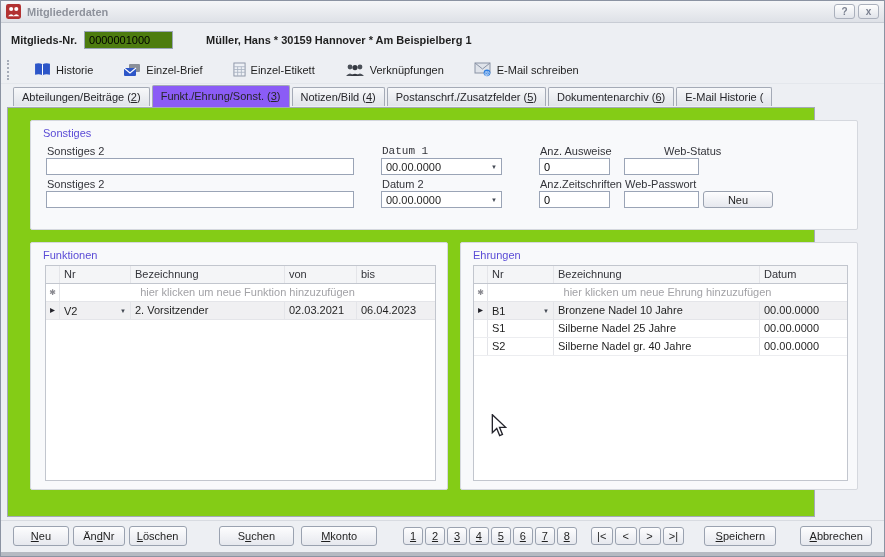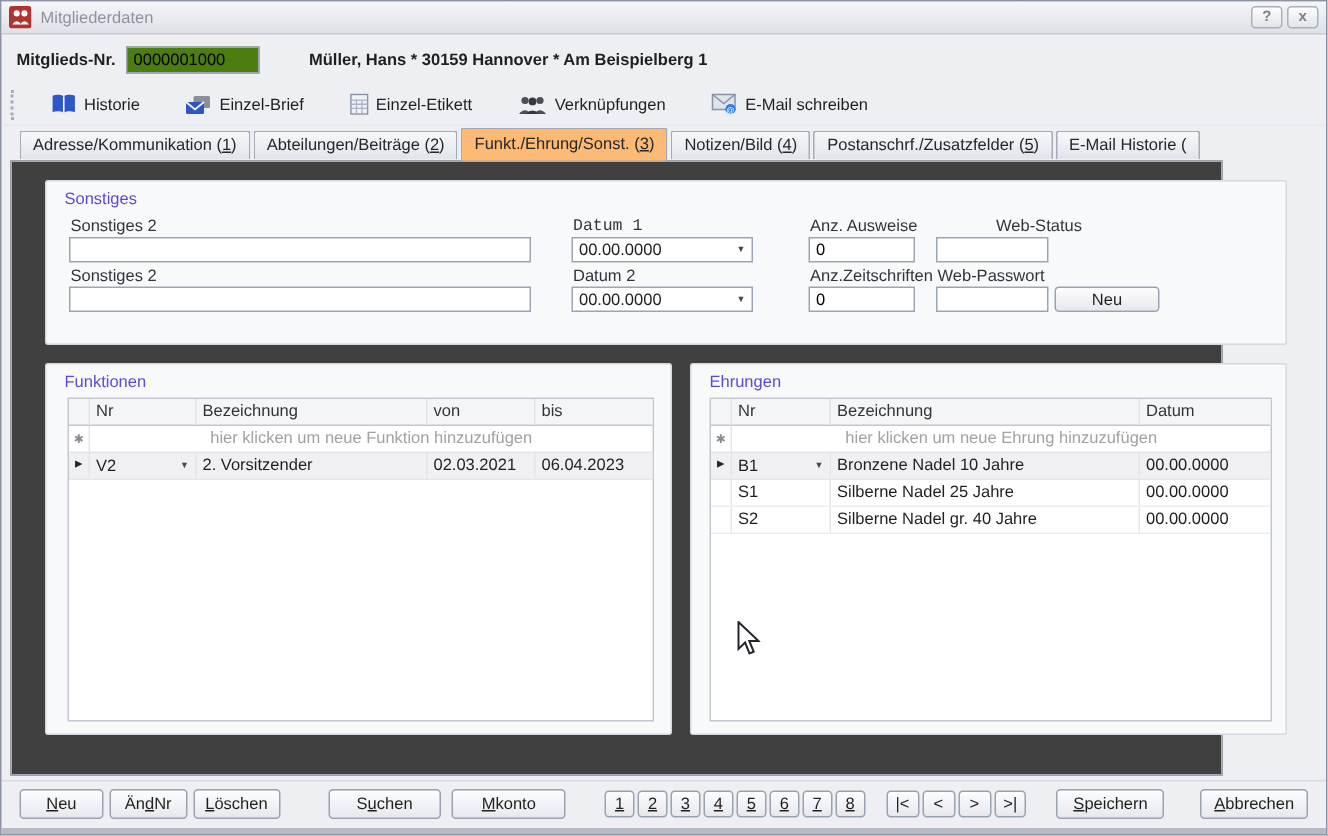--- a/index.html
+++ b/index.html
@@ -6,21 +6,21 @@
   html,body { width:885px; height:557px; background:#fff; }
   body { font-family:"Liberation Sans", sans-serif; font-size:11px; color:#1f1f1f; }
 
   .window { position:relative; width:885px; height:557px; background:#edeff3;
             border:1px solid #8b93a2; box-shadow:inset 0 -4px 0 #b6bac2; overflow:hidden; }
 
   
   .titlebar { height:22px; display:flex; align-items:center; padding:0 5px;
               background:linear-gradient(#f5f6f8,#dee1e7); border-bottom:1px solid #c8ccd4; }
   .app-icon { width:15px; height:15px; display:inline-block; }
-  .title { color:#8e929c; font-weight:normal; margin-left:6px; flex:1; }
+  .title { color:#8e929c; font-weight:bold; margin-left:6px; flex:1; }
   .tb-btn { width:21px; height:15px; margin-left:3px; border:1px solid #aab0bc; border-radius:3px;
             background:linear-gradient(#fefefe,#e1e4ea); display:flex; align-items:center;
             justify-content:center; color:#7a8090; font-weight:bold; font-size:10px; cursor:default; }
 
   
   .member-row { height:33px; display:flex; align-items:center; padding:0 10px; }
   .member-label { font-weight:bold; }
   .member-input { width:89px; height:18px; margin-left:7px; border:1px solid #9aa4b6; background:#4d7c0f;
                   padding:1px 4px; font:inherit; }
   .member-summary { font-weight:bold; margin-left:33px; }
@@ -30,26 +30,26 @@
              border-bottom:1px solid #e4e7ec;gap:15px; }
   .grip { width:4px; height:20px; border-left:2px dotted #a6acb8; margin-right:8px; }
   .tool-item { display:flex; align-items:center; gap:5px; margin-right:15px; cursor:default; }
   .tool-item svg { display:block; }
 
   
   .tabbar { display:flex; align-items:flex-end; padding-left:12px; height:22px; position:relative; z-index:2; }
   .tab { height:19px; padding:3px 8px 0; margin-right:2px; white-space:nowrap;
          background:linear-gradient(#f7f8fa,#e1e4ea); border:1px solid #a4aab6; border-bottom:none;
          border-radius:2px 2px 0 0; color:#26262a; cursor:default; }
-  .tab.active { height:22px; padding-top:4px; background:#fdba74; margin-bottom:-1px; z-index:3;text-align:center; }
+  .tab.active { height:22px; padding-top:4px; background:#8b5cf6; margin-bottom:-1px; z-index:3;text-align:center; }
   .tab u, .btn u { text-decoration:underline; }
 
   
   .content { position:absolute; left:6px; top:106px; width:808px; height:410px;
-             background:#404040; border:1px solid #a4aab6; }
+             background:#84cc16; border:1px solid #a4aab6; }
   .group { position:absolute; background:#f8f9fb; border:1px solid #d5d8de; border-radius:2px; }
   .group-title { position:absolute; left:12px; top:6px; color:#5a4bd6; }
   .flabel { position:absolute; color:#33343a; white-space:nowrap; }
   .tbox { position:absolute; height:17px; border:1px solid #9aa4b6; background:#fff;
           padding:1px 4px; font:inherit; }
   .combo { position:absolute; height:17px; border:1px solid #9aa4b6; background:#fff;
            display:flex; align-items:center; padding:0 4px; cursor:default; }
   .combo span:first-child { flex:1; }
   .combo-arrow { font-size:6px; color:#444a55; margin-left:3px; }
   .btn { border:1px solid #9aa2b0; border-radius:3px; background:linear-gradient(#fdfdfe,#e6e8ee);
@@ -161,25 +161,25 @@
             <path d="M1 1 L8.5 7 L16 1" fill="none" stroke="#8a93a5" stroke-width="1"></path>
             <circle cx="13" cy="10.8" r="3.4" fill="#2d7de0"></circle>
             <text x="13" y="13" font-size="5.5" fill="#fff" text-anchor="middle">@</text>
           </svg>
         </span>
       <span>E-Mail schreiben</span>
     </span>
   </div>
 
   <div class="tabbar">
-    <span class="tab"><span>Adresse/Kommunikation (</span><u>1</u><span>)</span></span>
     <span class="tab"><span>Abteilungen/Beiträge (</span><u>2</u><span>)</span></span>
     <span class="tab active"><span>Funkt./Ehrung/Sonst. (</span><u>3</u><span>)</span></span>
     <span class="tab"><span>Notizen/Bild (</span><u>4</u><span>)</span></span>
     <span class="tab"><span>Postanschrf./Zusatzfelder (</span><u>5</u><span>)</span></span>
+    <span class="tab"><span>Dokumentenarchiv (</span><u>6</u><span>)</span></span>
     <span class="tab"><span>E-Mail Historie (</span></span>
 
   </div>
 
   <div class="content">
 
     <div class="group" style="left:22px;top:12px;width:828px;height:110px;">
       <span class="group-title">Sonstiges</span>
       <span class="flabel" style="left:16px;top:24px;">Sonstiges 2</span>
       <input class="tbox" style="left: 15px; top: 37px; width: 308px;" value="">

